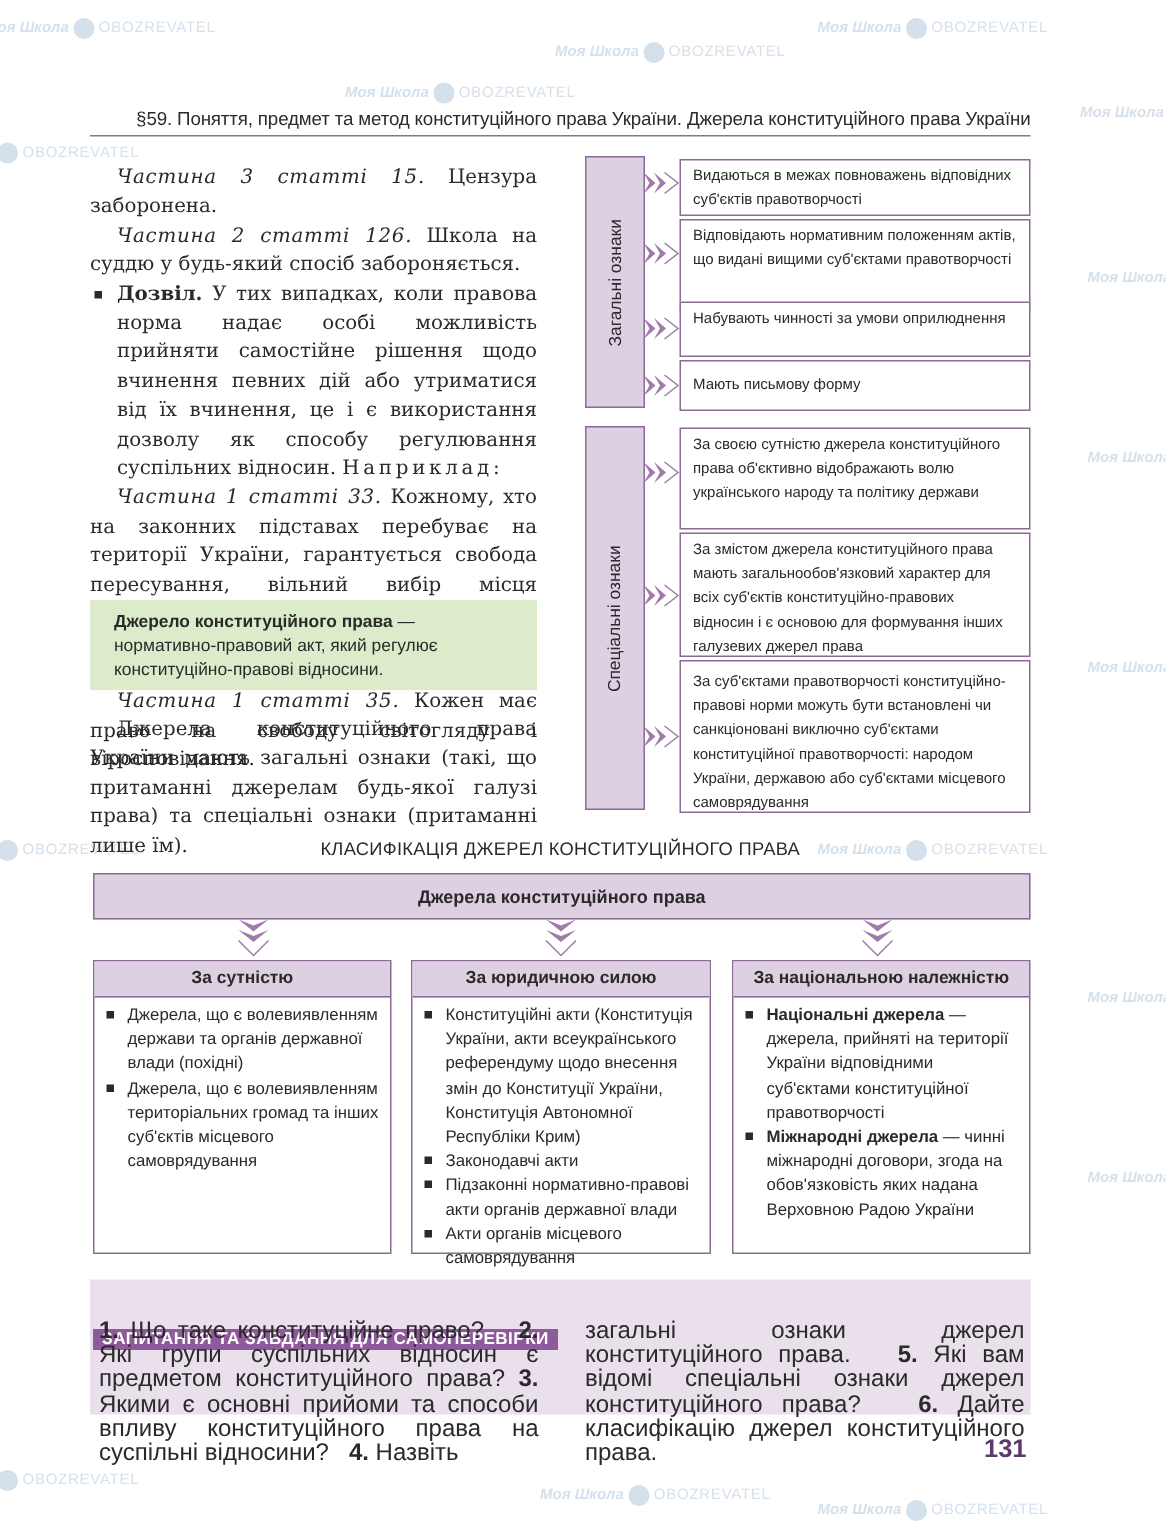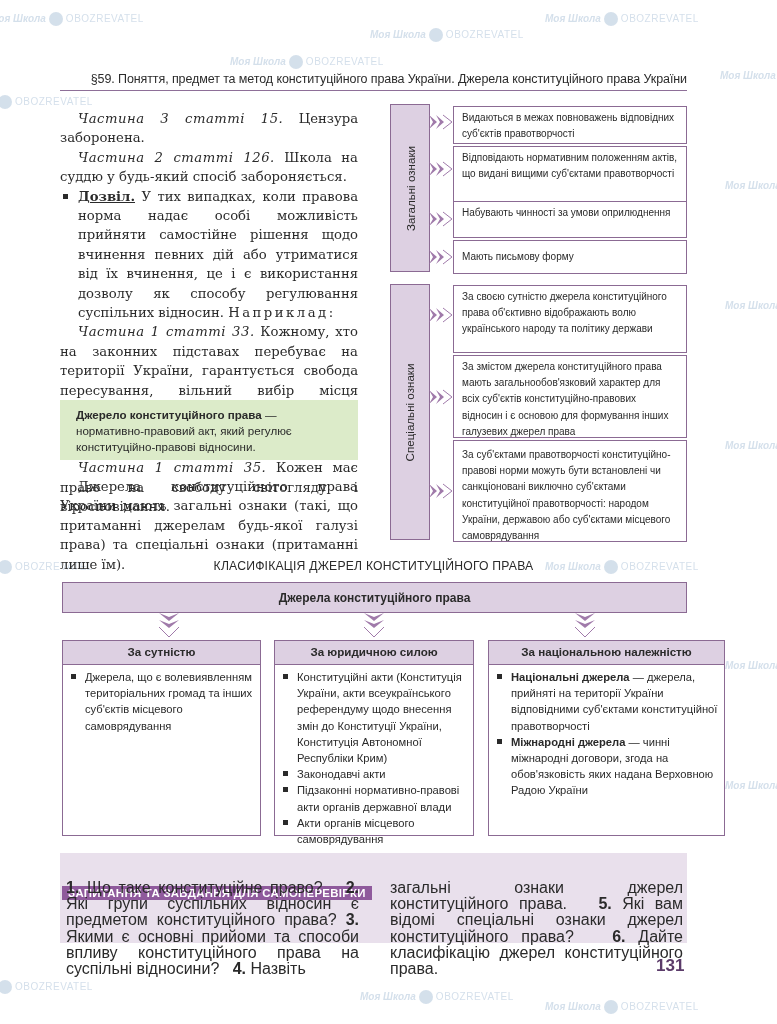--- a/index.html
+++ b/index.html
@@ -12,21 +12,21 @@
     font-family: "Liberation Sans", sans-serif; font-size: 12.5px; color: #2b2b2b;
     text-align: right; padding-bottom: 4px; border-bottom: 1.5px solid #8e6f98;
     letter-spacing: -0.1px;
   }
 
   
   .left-col { position: absolute; left: 60px; top: 109px; width: 298px; font-size: 13.2px; line-height: 19.4px; text-align: justify; }
   .left-col p { margin: 0; }
   .indent { text-indent: 18px; }
   .ital { font-style: italic; letter-spacing: 0.5px; }
-  .bold { font-weight: bold; text-decoration: underline; }
+  .bold { font-weight: bold; }
   .spaced { letter-spacing: 2.5px; }
   .bullet-para { position: relative; padding-left: 18px; }
   .bullet-para::before {
     content: ""; position: absolute; left: 3px; top: 7px; width: 5px; height: 5px; background: #2a2a2a;
   }
 
   .def-box {
     position: absolute; left: 60px; top: 400px; width: 298px; height: 60px;
     background: #dcebc9; padding: 7px 16px;
     font-family: "Liberation Sans", sans-serif; font-size: 11.6px; line-height: 16px; color: #2a2a2a;
@@ -213,35 +213,36 @@
   </svg>
 <svg class="down-arrow" style="left:572px;top:612px;" viewBox="0 0 26 26">
     <path d="M3 1 L13 9 L23 1 L13 5 Z" fill="#a07aaa"></path>
     <path d="M3 8 L13 16 L23 8 L13 12 Z" fill="#a07aaa"></path>
     <path d="M3 15 L13 25 L23 15" fill="none" stroke="#a07aaa" stroke-width="1"></path>
   </svg>
 
 <div class="class-box" style="left:62px;width:199px;height:196px;">
   <div class="class-head">За сутністю</div>
   <ul class="class-list">
+    <li>Джерела, що є волевиявленням держави та органів державної влади (похідні)</li>
     <li>Джерела, що є волевиявленням територіальних громад та інших суб'єктів місцевого самоврядування</li>
   </ul>
 </div>
 
 <div class="class-box" style="left:274px;width:200px;height:196px;">
   <div class="class-head">За юридичною силою</div>
   <ul class="class-list">
     <li>Конституційні акти (Конституція України, акти всеукраїнського референдуму щодо внесення змін до Конституції України, Конституція Автономної Республіки Крим)</li>
     <li>Законодавчі акти</li>
     <li>Підзаконні нормативно-правові акти органів державної влади</li>
     <li>Акти органів місцевого самоврядування</li>
   </ul>
 </div>
 
-<div class="class-box" style="left:488px;width:237px;height:196px;">
+<div class="class-box" style="left:488px;width:199px;height:196px;">
   <div class="class-head">За національною належністю</div>
   <ul class="class-list">
     <li><b>Національні джерела</b><span> — джерела, прийняті на території України відповідними суб'єктами конституційної правотворчості</span></li>
     <li><b>Міжнародні джерела</b><span> — чинні міжнародні договори, згода на обов'язковість яких надана Верховною Радою України</span></li>
   </ul>
 </div>
 
 <div class="qbox"></div>
 <div class="qtitle">ЗАПИТАННЯ ТА ЗАВДАННЯ ДЛЯ САМОПЕРЕВІРКИ</div>
 <div class="qcol" style="left:66px;">

